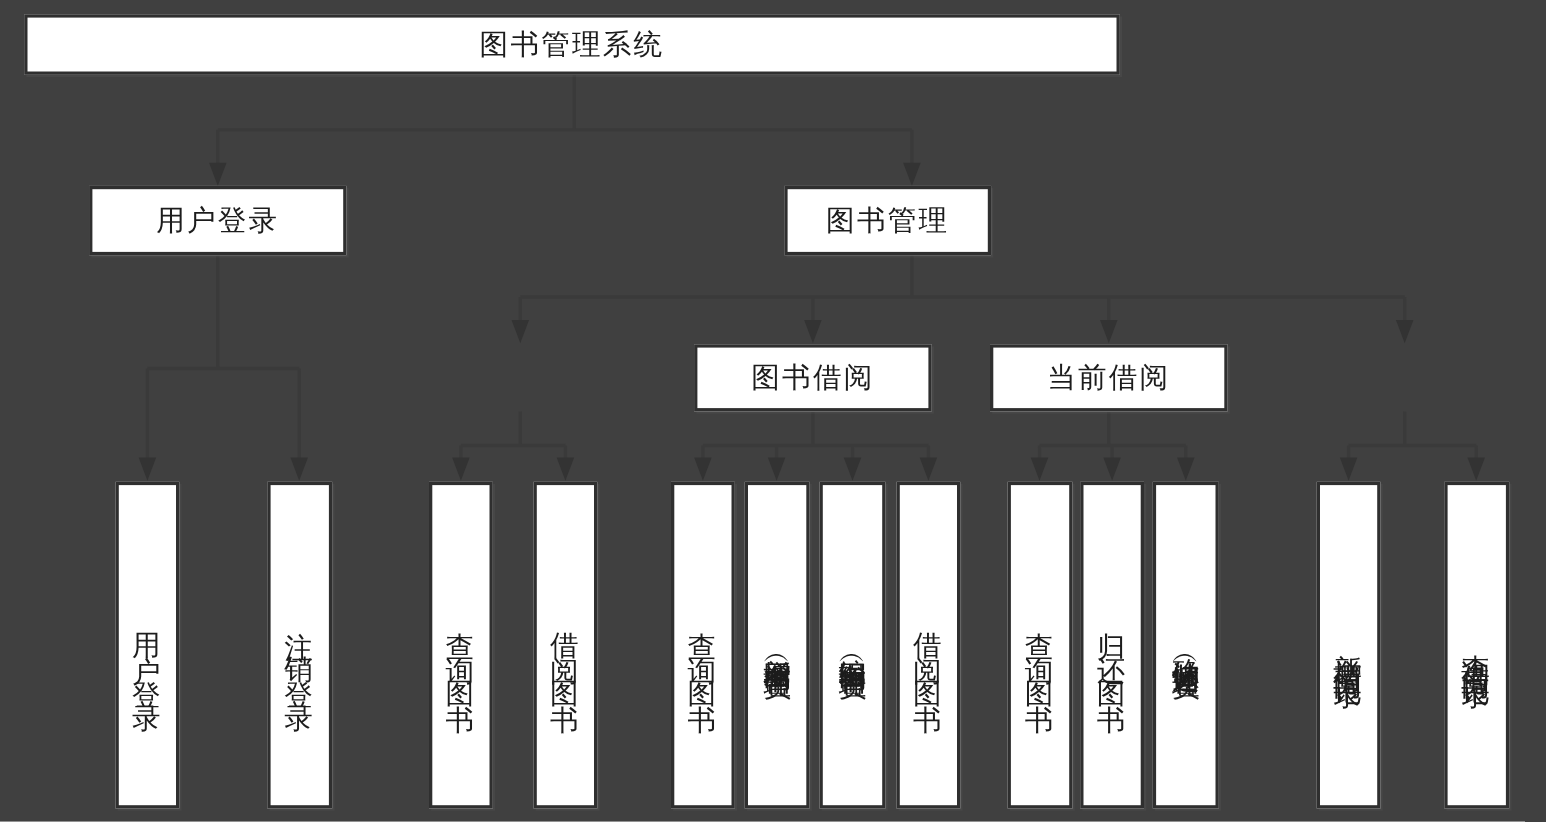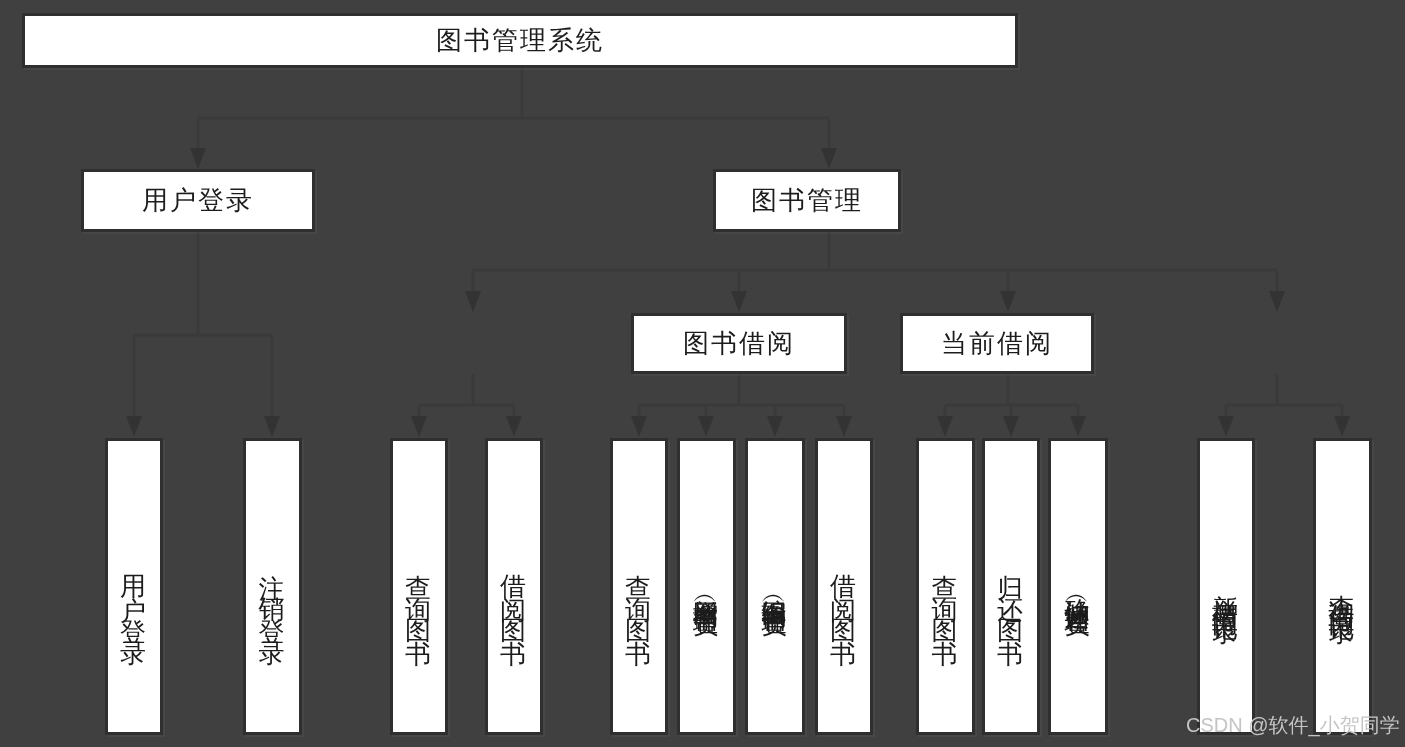--- a/index.html
+++ b/index.html
@@ -92,21 +92,21 @@
   <div class="node" style="left:81px;top:169px;width:234px;height:63px;">
     <span class="h-label">用户登录</span>
   </div>
   <div class="node" style="left:713px;top:169px;width:188px;height:63px;">
     <span class="h-label">图书管理</span>
   </div>
 
   <div class="node" style="left:631px;top:313px;width:216px;height:61px;">
     <span class="h-label">图书借阅</span>
   </div>
-  <div class="node" style="left:900px;top:313px;width:194px;height:61px;">
+  <div class="node" style="left:900px;top:313px;width:216px;height:61px;">
     <span class="h-label">当前借阅</span>
   </div>
 
   <div class="node leaf" style="left:105px;width:58px;">
     <span class="v-label v4">用户登录</span>
   </div>
   <div class="node leaf" style="left:243px;width:59px;">
     <span class="v-label v4">注销登录</span>
   </div>
 
@@ -140,15 +140,14 @@
     <span class="v-label v9">确认归还（管理员）</span>
   </div>
 
   <div class="node leaf" style="left:1197px;width:58px;">
     <span class="v-label v6">新增借阅记录</span>
   </div>
   <div class="node leaf" style="left:1313px;width:59px;">
     <span class="v-label v6">查询借阅记录</span>
   </div>
 
-  <div class="watermark">CSDN @软件_小贺同学</div>
 
 </div>
 
 </body></html>

